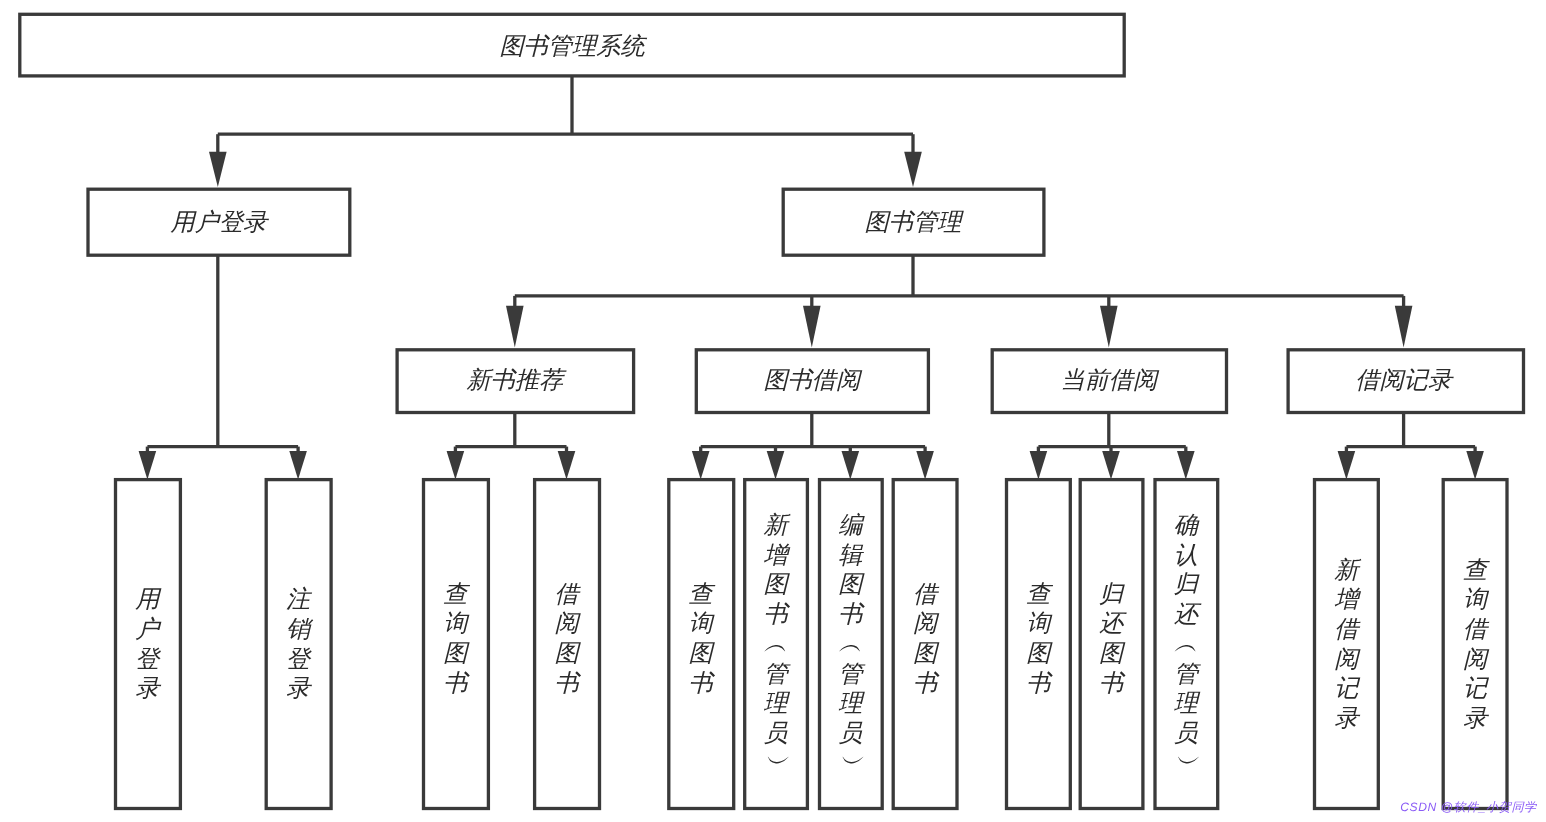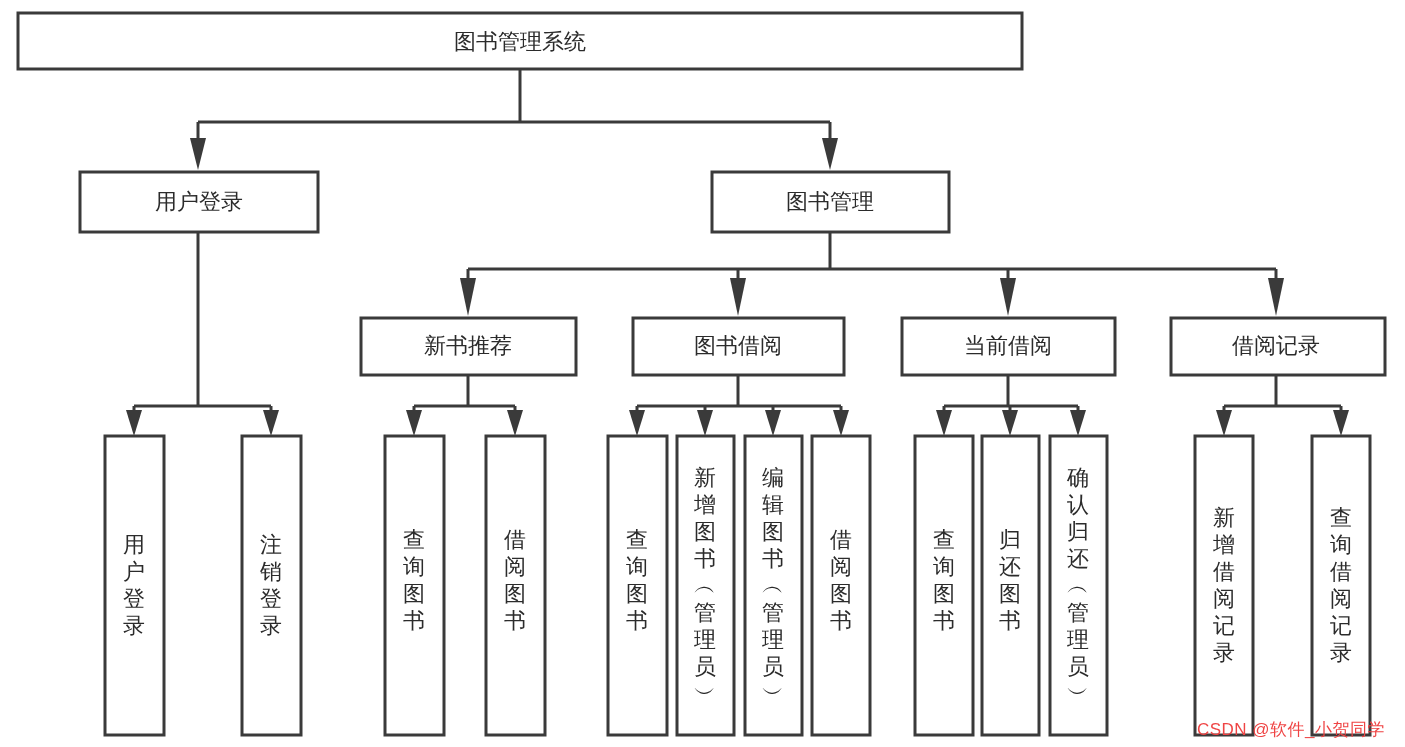--- a/index.html
+++ b/index.html
@@ -12,20 +12,21 @@
     height: 747px;
     position: relative;
     overflow: hidden;
     font-family: "Liberation Sans", "DejaVu Sans", sans-serif;
   }
   #diagram-root {
     position: absolute;
     left: 0; top: 0;
     width: 1401px;
     height: 747px;
+    font-style: italic;
   }
   svg.diagram {
     display: block;
     width: 1405px;
     height: 747px;
   }
   .node-box {
     fill: #ffffff;
     stroke: #3a3a3a;
     stroke-width: 3;
@@ -48,25 +49,25 @@
     dominant-baseline: middle;
   }
   .node-label-vert {
     font-family: "Liberation Sans", "DejaVu Sans", sans-serif;
     font-size: 22px;
     fill: #2b2b2b;
     text-anchor: middle;
   }
   .watermark {
     position: absolute;
-    right: 16px;
+    right: 4px;
     bottom: 6px;
     font-family: "Liberation Sans", "DejaVu Sans", sans-serif;
-    font-size: 17px;
-    color: #ef4444;
+    font-size: 11px;
+    color: #8b5cf6;
     letter-spacing: 0.5px;
     white-space: nowrap;
     pointer-events: none;
   }
 </style>
 </head>
 <body>
 
 <div id="diagram-root">
 <svg class="diagram" viewBox="0 0 1405 747" xmlns="http://www.w3.org/2000/svg">

